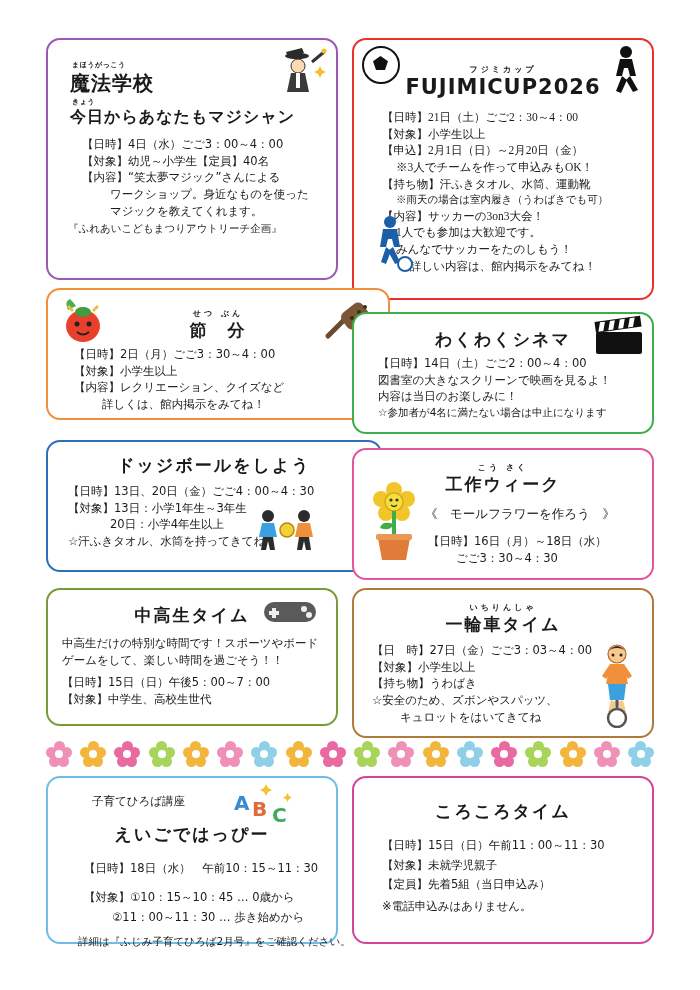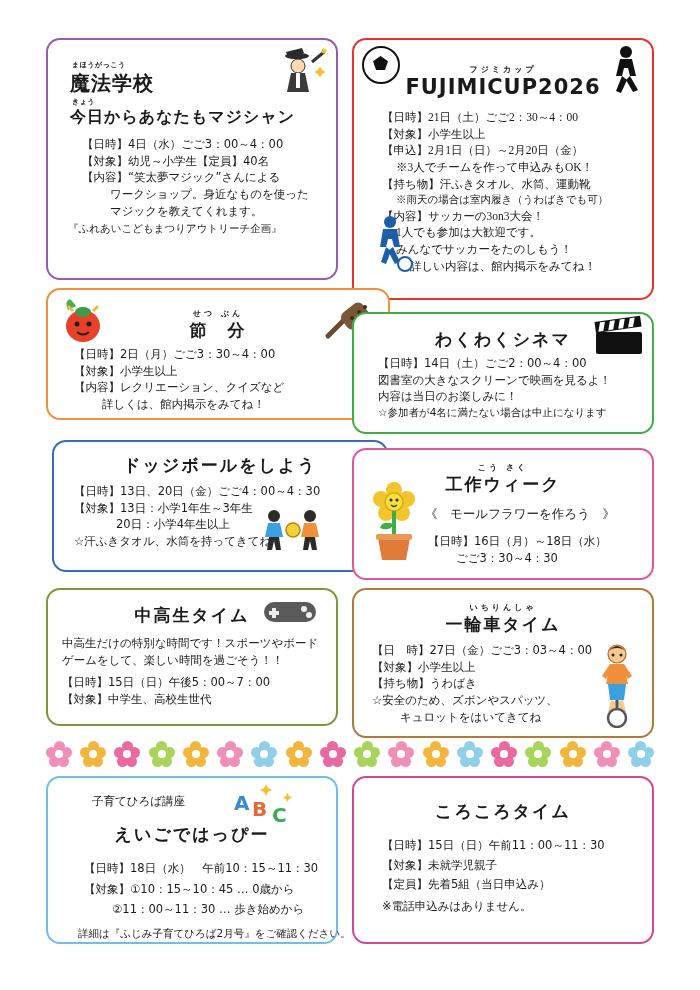--- a/index.html
+++ b/index.html
@@ -56,21 +56,21 @@
   .c-olive{border-color:#7a9a3a;}
   .c-brown{border-color:#b07a3a;}
   .c-lblue{border-color:#6fbde8;}
   .c-magenta{border-color:#d4449b;}
 
   
   #card-magic{left:46px;top:38px;width:292px;height:242px;}
   #card-fujimi{left:352px;top:38px;width:302px;height:262px;}
   #card-setsubun{left:46px;top:288px;width:344px;height:132px;}
   #card-cinema{left:352px;top:312px;width:302px;height:122px;}
-  #card-dodge{left:52px;top:440px;width:336px;height:132px;}
+  #card-dodge{left:46px;top:440px;width:336px;height:132px;}
   #card-craft{left:352px;top:448px;width:302px;height:132px;}
   #card-chuko{left:46px;top:588px;width:292px;height:138px;}
   #card-unicycle{left:352px;top:588px;width:302px;height:150px;}
   #card-eigo{left:46px;top:776px;width:292px;height:168px;}
   #card-korokoro{left:352px;top:776px;width:302px;height:168px;}
 
   
   #flower-divider{
     position:absolute;left:46px;top:738px;width:608px;height:32px;
     display:flex;justify-content:space-between;align-items:center;
@@ -493,21 +493,21 @@
         <text x="22" y="32" font-size="20" font-weight="bold" fill="#e06a3a" font-family="DejaVu Sans">B</text>
         <text x="42" y="38" font-size="20" font-weight="bold" fill="#3faa5a" font-family="DejaVu Sans">C</text>
         <path d="M34 4 l2 -4 2 4 4 2 -4 2 -2 4 -2 -4 -4 -2z" fill="#f2c230"></path>
         <path d="M56 12 l1.5 -3 1.5 3 3 1.5 -3 1.5 -1.5 3 -1.5 -3 -3 -1.5z" fill="#f2c230"></path>
       </svg>
     </div>
     <div style="font-size:11.5px;padding-left:34px;margin-top:8px;">子育てひろば講座</div>
     <div class="title midtitle" style="margin-top:14px;">えいごではっぴー</div>
     <div class="lines" style="margin-top:14px;padding-left:26px;">
       <div class="line">【日時】18日（水）　午前10：15～11：30</div>
-      <div class="line" style="margin-top:4px;">【対象】①10：15～10：45 … 0歳から</div>
+      <div class="line" style="margin-top:12px;">【対象】①10：15～10：45 … 0歳から</div>
       <div class="line indent2" style="margin-top:4px;">②11：00～11：30 … 歩き始めから</div>
       <div class="line small" style="margin-top:8px;margin-left:-6px;">詳細は『ふじみ子育てひろば2月号』をご確認ください。</div>
     </div>
   </div>
 
   <div class="card c-magenta" id="card-korokoro">
     <div class="title midtitle" style="margin-top:14px;">ころころタイム</div>
     <div class="lines" style="margin-top:14px;padding-left:18px;">
       <div class="line">【日時】15日（日）午前11：00～11：30</div>
       <div class="line" style="margin-top:3px;">【対象】未就学児親子</div>

